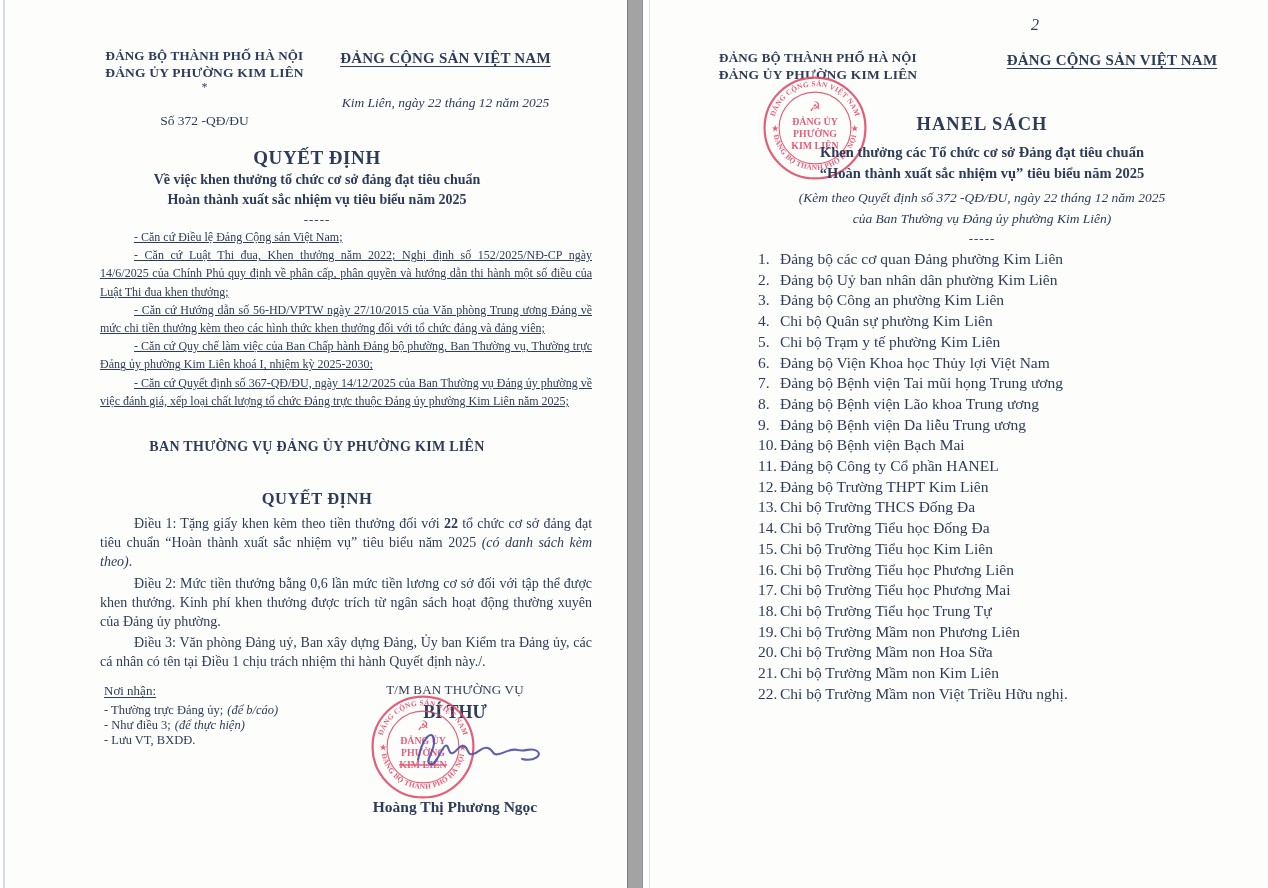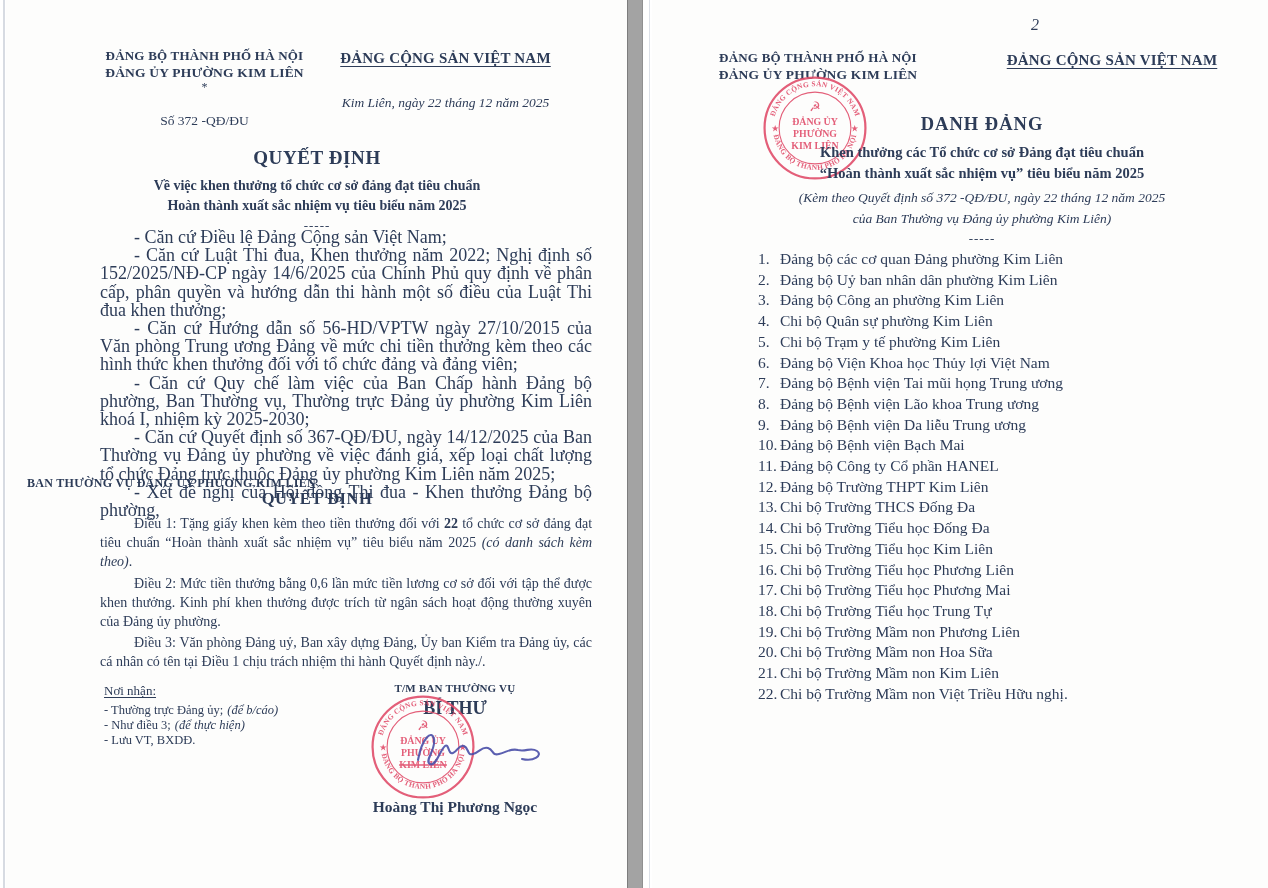--- a/index.html
+++ b/index.html
@@ -23,39 +23,39 @@
   .hdr{position:absolute;text-align:center;line-height:1.18;}
   .org-parent{font-size:13px;font-weight:600;letter-spacing:.2px;}
   .org-child{font-size:13.5px;font-weight:700;margin-top:2px;letter-spacing:.2px;}
   .org-star{font-size:12px;line-height:9px;margin-top:2px;}
   .doc-number{font-size:13.5px;margin-top:21px;}
   .national{font-size:15px;font-weight:700;text-decoration:underline;text-underline-offset:3px;letter-spacing:.2px;}
   .dateline{font-size:13.5px;font-style:italic;margin-top:27px;}
   
   #p1-head{position:absolute;left:21px;top:147px;width:580px;text-align:center;}
   .doc-title{font-size:19px;font-weight:700;letter-spacing:.6px;}
-  .doc-sub{font-size:14px;font-weight:700;line-height:20px;margin-top:7px;}
+  .doc-sub{font-size:14px;font-weight:700;line-height:20px;margin-top:1px;}
   .sep{font-size:13px;letter-spacing:1px;line-height:14px;margin-top:3px;}
   
-  #p1-preamble{position:absolute;left:94px;top:228px;width:492px;font-size:18px;line-height:18.2px;text-align:justify;}
+  #p1-preamble{position:absolute;left:94px;top:228px;width:492px;font-size:12px;line-height:18.2px;text-align:justify;text-decoration:underline;}
   #p1-preamble p{margin:0;text-indent:34px;}
-  #p1-authority{position:absolute;left:21px;top:476px;width:580px;text-align:left;font-size:12px;font-weight:600;letter-spacing:.3px;}
+  #p1-authority{position:absolute;left:21px;top:439px;width:580px;text-align:center;font-size:14px;font-weight:600;letter-spacing:.3px;}
   #p1-decree{position:absolute;left:21px;top:489px;width:580px;text-align:center;font-size:16.5px;font-weight:700;letter-spacing:.5px;}
   #p1-articles{position:absolute;left:94px;top:514px;width:492px;font-size:14px;line-height:19.2px;text-align:justify;}
   #p1-articles p{margin:0 0 2px 0;text-indent:34px;}
   .art-label{font-weight:400;}
   .art-bold{font-weight:700;}
   .art-italic{font-style:italic;}
   
   #p1-recipients{position:absolute;left:98px;top:684px;font-size:12.5px;line-height:14px;}
   .rcpt-title{text-decoration:underline;text-underline-offset:2px;font-size:13px;margin-bottom:5px;}
   .rcpt{margin-top:1px;}
   .rcpt i{font-style:italic;margin-left:4px;}
   #p1-sign{position:absolute;left:324px;top:682px;width:250px;text-align:center;}
-  .sign-onbehalf{font-size:11px;font-weight:700;letter-spacing:.2px;}
+  .sign-onbehalf{font-size:13px;font-weight:400;letter-spacing:.2px;}
   .sign-role{font-size:18px;font-weight:600;margin-top:4px;}
   #p1-signer{position:absolute;left:324px;top:798px;width:250px;text-align:center;font-size:15.5px;font-weight:700;}
   
   .stamp{position:absolute;opacity:.88;}
   #stamp1{left:364px;top:694px;}
   #stamp2{left:110px;top:75px;}
   #signature{position:absolute;left:406px;top:724px;opacity:.9;}
   
   #p2-pageno{position:absolute;left:368px;top:16px;width:30px;text-align:center;font-size:16px;font-style:italic;}
   #p2-head{position:absolute;left:50px;top:114px;width:560px;text-align:center;}
@@ -92,21 +92,20 @@
     <div class="sep">-----</div>
   </div>
 
   <div id="p1-preamble">
 
   <p>- Căn cứ Điều lệ Đảng Cộng sản Việt Nam;</p>
       <p>- Căn cứ Luật Thi đua, Khen thưởng năm 2022; Nghị định số 152/2025/NĐ-CP ngày 14/6/2025 của Chính Phủ quy định về phân cấp, phân quyền và hướng dẫn thi hành một số điều của Luật Thi đua khen thưởng;</p>
       <p>- Căn cứ Hướng dẫn số 56-HD/VPTW ngày 27/10/2015 của Văn phòng Trung ương Đảng về mức chi tiền thưởng kèm theo các hình thức khen thưởng đối với tổ chức đảng và đảng viên;</p>
       <p>- Căn cứ Quy chế làm việc của Ban Chấp hành Đảng bộ phường, Ban Thường vụ, Thường trực Đảng ủy phường Kim Liên khoá I, nhiệm kỳ 2025-2030;</p>
       <p>- Căn cứ Quyết định số 367-QĐ/ĐU, ngày 14/12/2025 của Ban Thường vụ Đảng ủy phường về việc đánh giá, xếp loại chất lượng tổ chức Đảng trực thuộc Đảng ủy phường Kim Liên năm 2025;</p>
-      <p>- Xét đề nghị của Hội đồng Thi đua - Khen thưởng Đảng bộ phường,</p>
     </div>
 
   <div id="p1-authority">BAN THƯỜNG VỤ ĐẢNG ỦY PHƯỜNG KIM LIÊN</div>
   <div id="p1-decree">QUYẾT ĐỊNH</div>
 
   <div id="p1-articles">
     <p>
       <span class="art-label">Điều 1:</span>
       <span>Tặng giấy khen kèm theo tiền thưởng đối với</span>
       <span class="art-bold">22</span>
@@ -200,21 +199,21 @@
       <text x="62" y="42" font-size="15" text-anchor="middle" font-family="DejaVu Sans, sans-serif">☭</text>
       <text x="15.5" y="66" font-size="9" text-anchor="middle">★</text>
       <text x="108.5" y="66" font-size="9" text-anchor="middle">★</text>
       <text x="62" y="58" font-size="11.5" text-anchor="middle">ĐẢNG ỦY</text>
       <text x="62" y="72" font-size="11.5" text-anchor="middle">PHƯỜNG</text>
       <text x="62" y="86" font-size="11.5" text-anchor="middle">KIM LIÊN</text>
     </g>
   </svg>
 
   <div id="p2-head">
-    <div class="list-title">DANH ĐẢNG</div>
+    <div class="list-title">HANEL SÁCH</div>
     <div class="list-sub">
       <span>Khen thưởng các Tổ chức cơ sở Đảng đạt tiêu chuẩn</span><br>
       <span>“Hoàn thành xuất sắc nhiệm vụ” tiêu biểu năm 2025</span>
     </div>
     <div class="list-ref">
       <span>(Kèm theo Quyết định số 372 -QĐ/ĐU, ngày 22 tháng 12 năm 2025</span><br>
       <span>của Ban Thường vụ Đảng ủy phường Kim Liên)</span>
     </div>
     <div class="sep">-----</div>
   </div>

